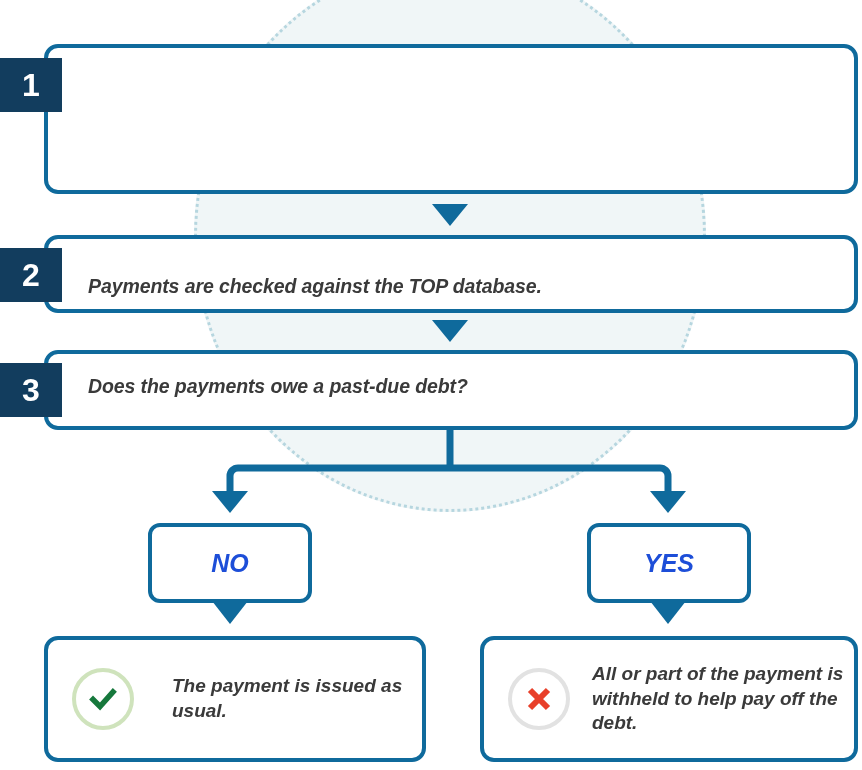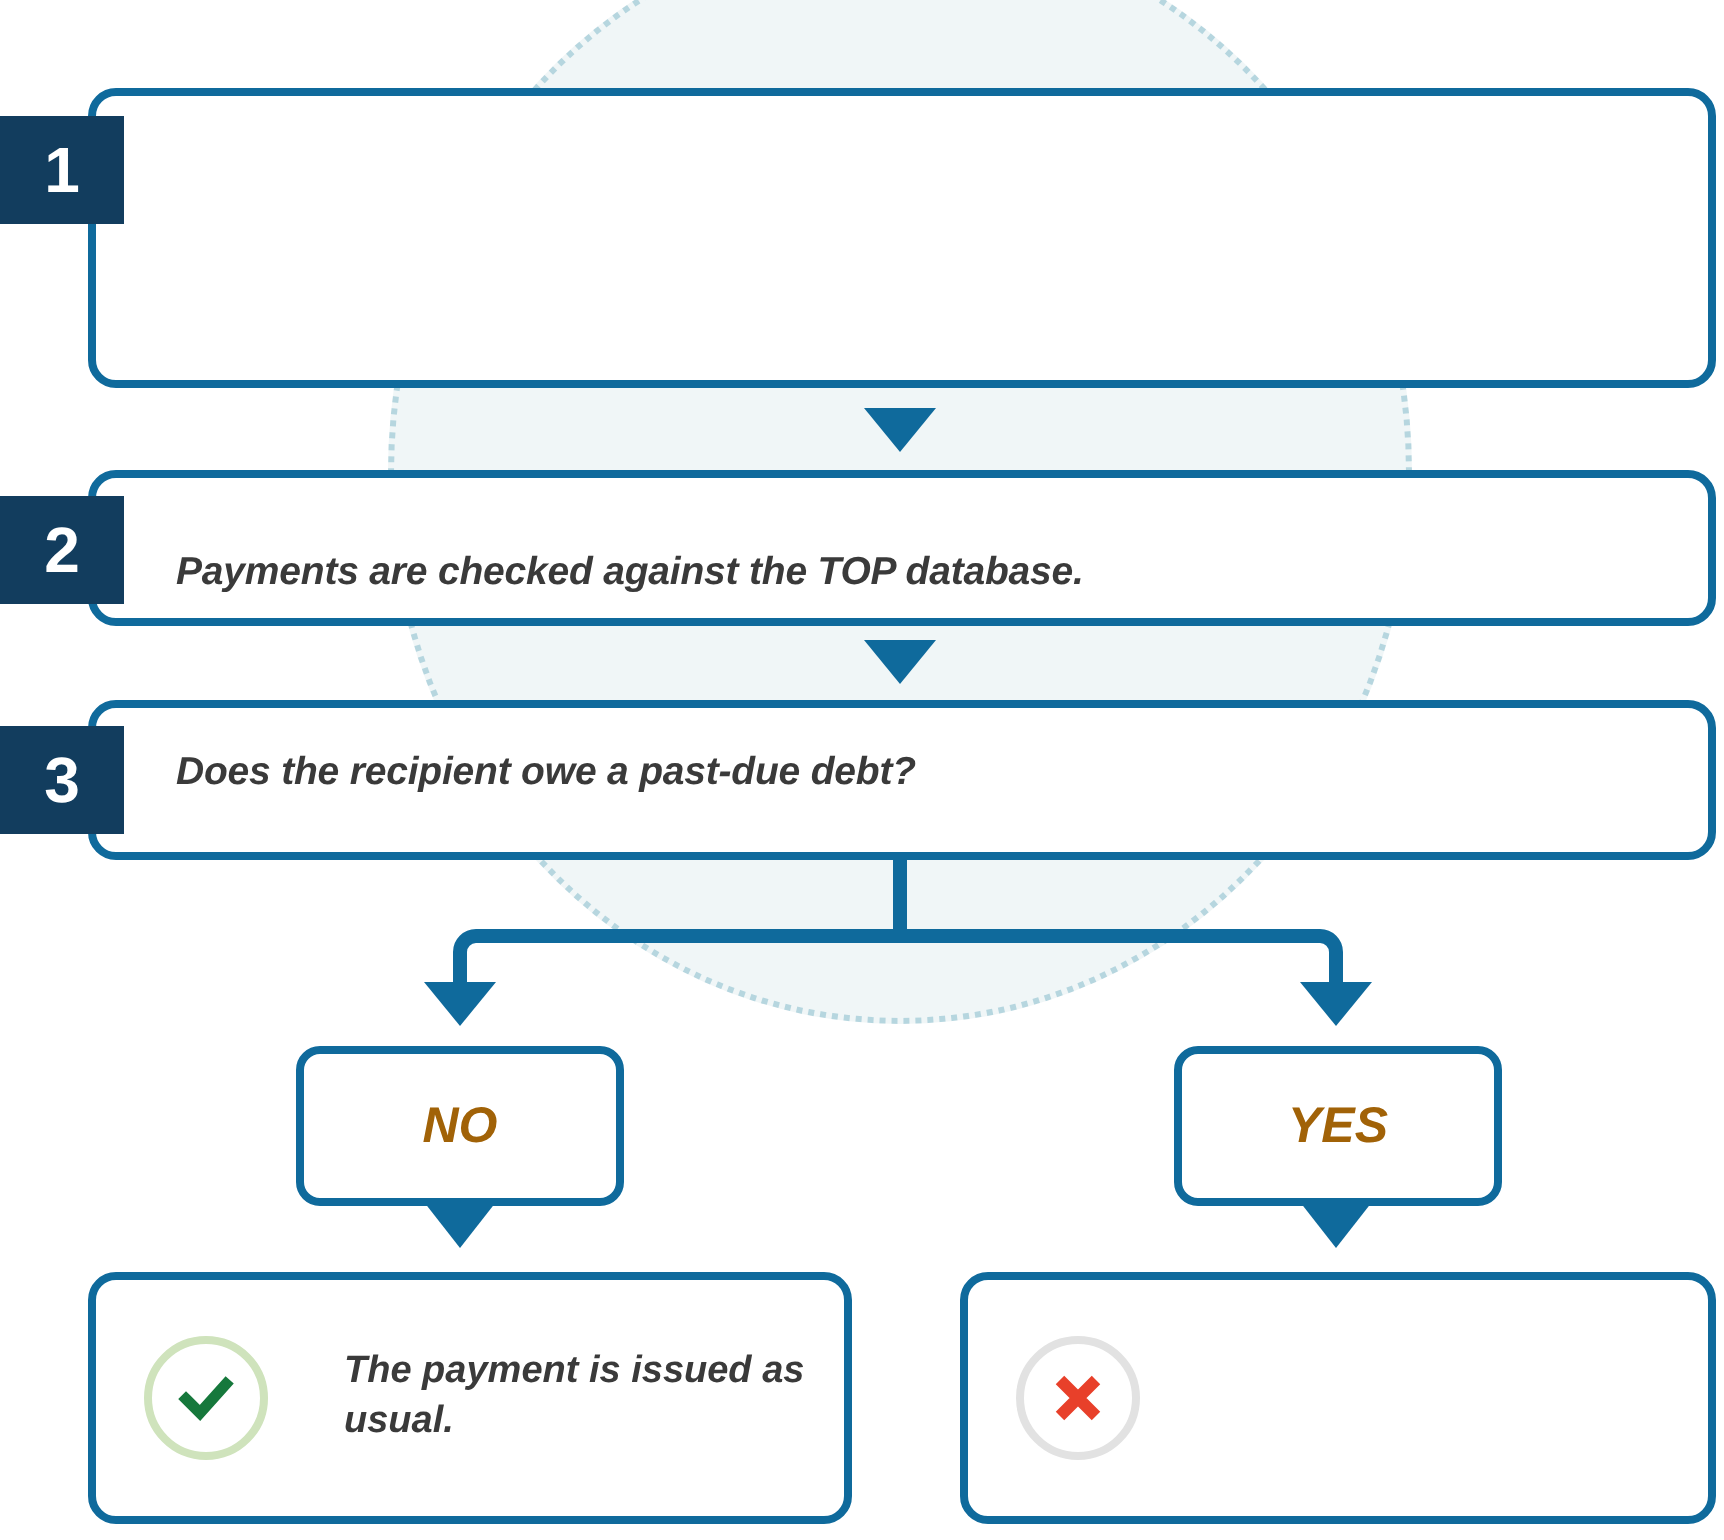--- a/index.html
+++ b/index.html
@@ -113,21 +113,21 @@
     align-items: center;
     justify-content: center;
     z-index: 2;
   }
   #no-box  { left: 148px; top: 523px; width: 164px; height: 80px; }
   #yes-box { left: 587px; top: 523px; width: 164px; height: 80px; }
   .decision-label {
     font-style: italic;
     font-weight: bold;
     font-size: 25px;
-    color: #a16207;
+    color: #1d4ed8;
     font-family: "Liberation Sans", sans-serif;
   }
 
   
   .outcome-box {
     position: absolute;
     box-sizing: border-box;
     background: #ffffff;
     border: 4px solid #0f6a9c;
     border-radius: 14px;
@@ -192,21 +192,21 @@
 
   <div class="step-card" id="step2-card"></div>
   <div class="step-badge" id="step2-badge">2</div>
   <div class="step-body" id="step2-body">
     <p class="step-heading">Payments are checked against the TOP database.</p>
   </div>
 
   <div class="step-card" id="step3-card"></div>
   <div class="step-badge" id="step3-badge">3</div>
   <div class="step-body" id="step3-body">
-    <p class="step-heading">Does the recipient owe a past-due debt?</p>
+    <p class="step-heading">Does the payments owe a past-due debt?</p>
   </div>
 
   <div class="decision-box" id="no-box">
     <span class="decision-label">NO</span>
   </div>
 
   <div class="outcome-box" id="outcome-no">
     <span class="outcome-icon icon-check">
       <svg width="34" height="34" viewBox="0 0 34 34">
         <path d="M7 17.5 L14 24.5 L27 10" stroke="#16783c" stroke-width="5.5" fill="none" stroke-linecap="square" stroke-linejoin="miter"></path>
@@ -218,15 +218,16 @@
   <div class="decision-box" id="yes-box">
     <span class="decision-label">YES</span>
   </div>
 
   <div class="outcome-box" id="outcome-yes">
     <span class="outcome-icon icon-cross">
       <svg width="32" height="32" viewBox="0 0 32 32">
         <path d="M7 7 L25 25 M25 7 L7 25" stroke="#e8402a" stroke-width="6" fill="none" stroke-linecap="butt"></path>
       </svg>
     </span>
+    <span class="outcome-text">All or part of the payment is withheld to help pay off the debt.</span>
   </div>
 
 </div>
 
 </body></html>

